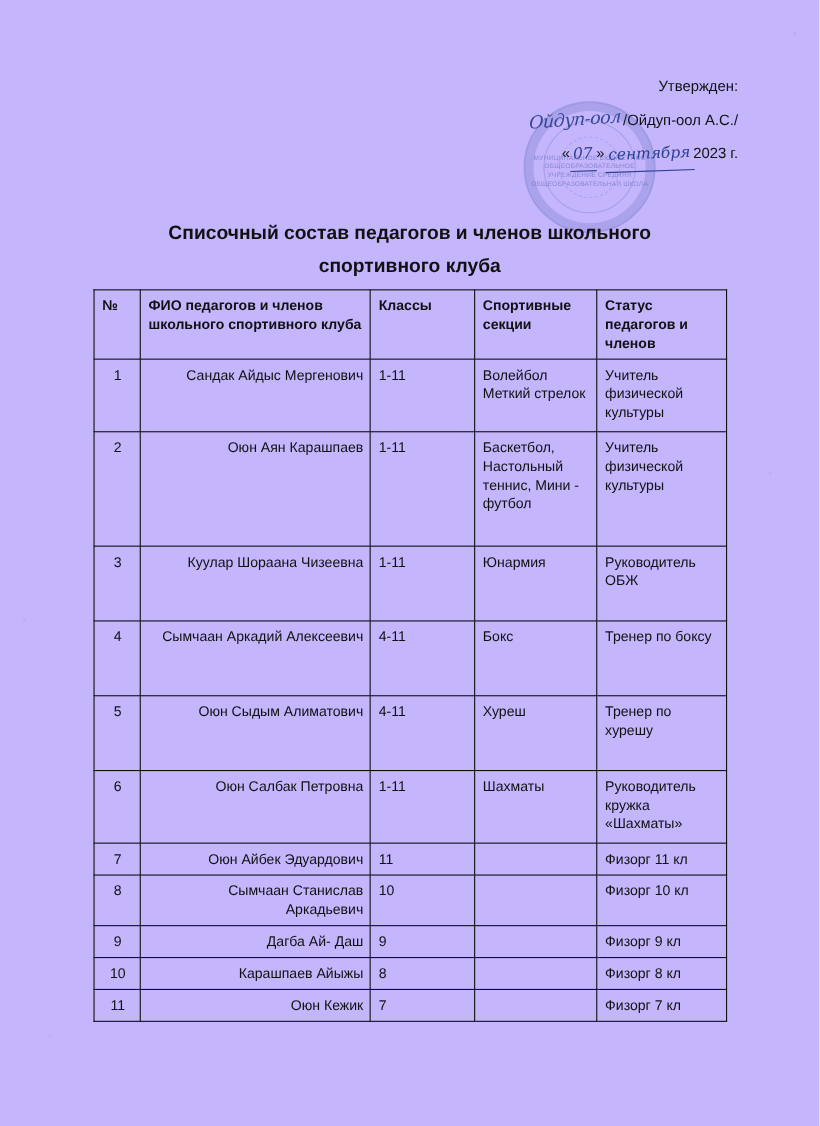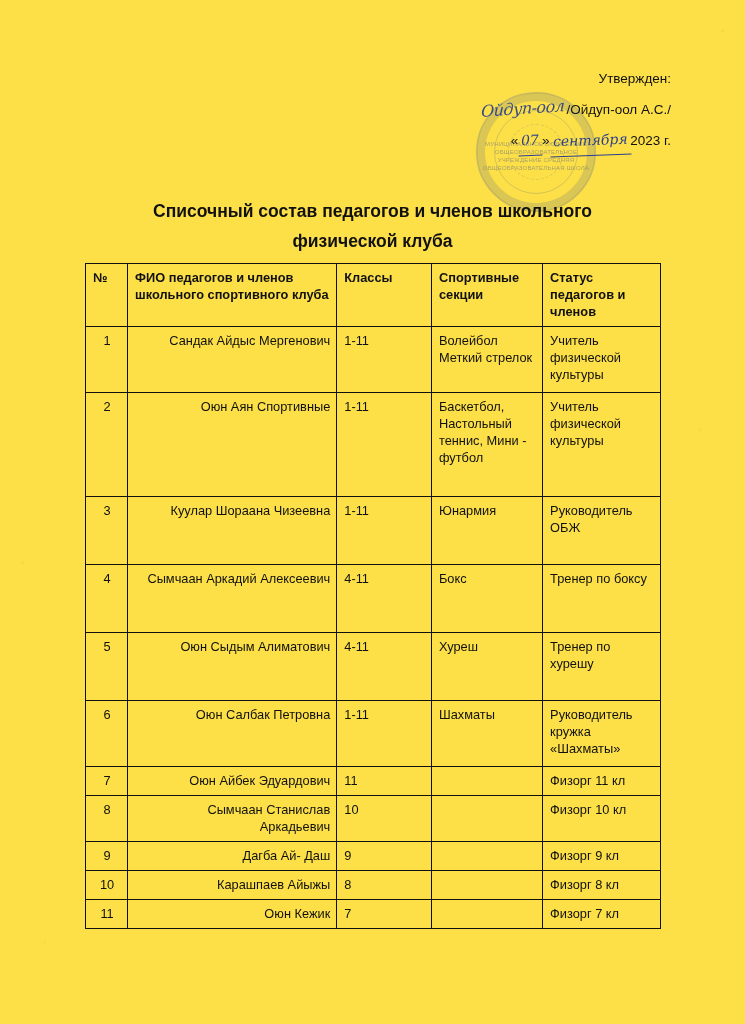--- a/index.html
+++ b/index.html
@@ -13,21 +13,21 @@
     position: relative;
     font-family: "Liberation Sans", sans-serif;
     color: #111111;
     overflow: hidden;
   }
 
   
   .page {
     position: absolute;
     inset: 0;
-    background: #fde047;
+    background: #c4b5fd;
   }
   .scan-noise {
     position: absolute;
     inset: 0;
     pointer-events: none;
     background:
       radial-gradient(circle at 97% 3%, rgba(0,0,0,0.035) 0 1.5px, transparent 2px),
       radial-gradient(circle at 3% 55%, rgba(0,0,0,0.03) 0 1.5px, transparent 2px),
       radial-gradient(circle at 94% 42%, rgba(0,0,0,0.03) 0 1px, transparent 2px),
       radial-gradient(circle at 6% 92%, rgba(0,0,0,0.025) 0 1px, transparent 2px);
@@ -185,21 +185,21 @@
       <span>2023 г.</span>
     </div>
   </div>
 
   <div class="stamp">
     <div class="stamp-text">МУНИЦИПАЛЬНОЕ БЮДЖЕТНОЕ ОБЩЕОБРАЗОВАТЕЛЬНОЕ УЧРЕЖДЕНИЕ СРЕДНЯЯ ОБЩЕОБРАЗОВАТЕЛЬНАЯ ШКОЛА</div>
   </div>
 
   <div class="doc-title">
     <div>Списочный состав педагогов и членов школьного</div>
-    <div>физической клуба</div>
+    <div>спортивного клуба</div>
   </div>
 
   <table class="roster">
     <thead>
       <tr>
         <th class="col-num">№</th>
         <th class="col-name">ФИО педагогов и членов школьного спортивного клуба</th>
         <th class="col-class">Классы</th>
         <th class="col-sec">Спортивные секции</th>
         <th class="col-status">Статус педагогов и членов</th>
@@ -208,21 +208,21 @@
     <tbody>
       <tr class="tall-1">
         <td class="col-num">1</td>
         <td class="col-name">Сандак Айдыс Мергенович</td>
         <td class="col-class">1-11</td>
         <td class="col-sec">Волейбол Меткий стрелок</td>
         <td class="col-status">Учитель физической культуры</td>
       </tr>
       <tr class="tall-2">
         <td class="col-num">2</td>
-        <td class="col-name">Оюн Аян Спортивные</td>
+        <td class="col-name">Оюн Аян Карашпаев</td>
         <td class="col-class">1-11</td>
         <td class="col-sec">Баскетбол, Настольный теннис, Мини - футбол</td>
         <td class="col-status">Учитель физической культуры</td>
       </tr>
       <tr class="tall-3">
         <td class="col-num">3</td>
         <td class="col-name">Куулар Шораана Чизеевна</td>
         <td class="col-class">1-11</td>
         <td class="col-sec">Юнармия</td>
         <td class="col-status">Руководитель ОБЖ</td>

